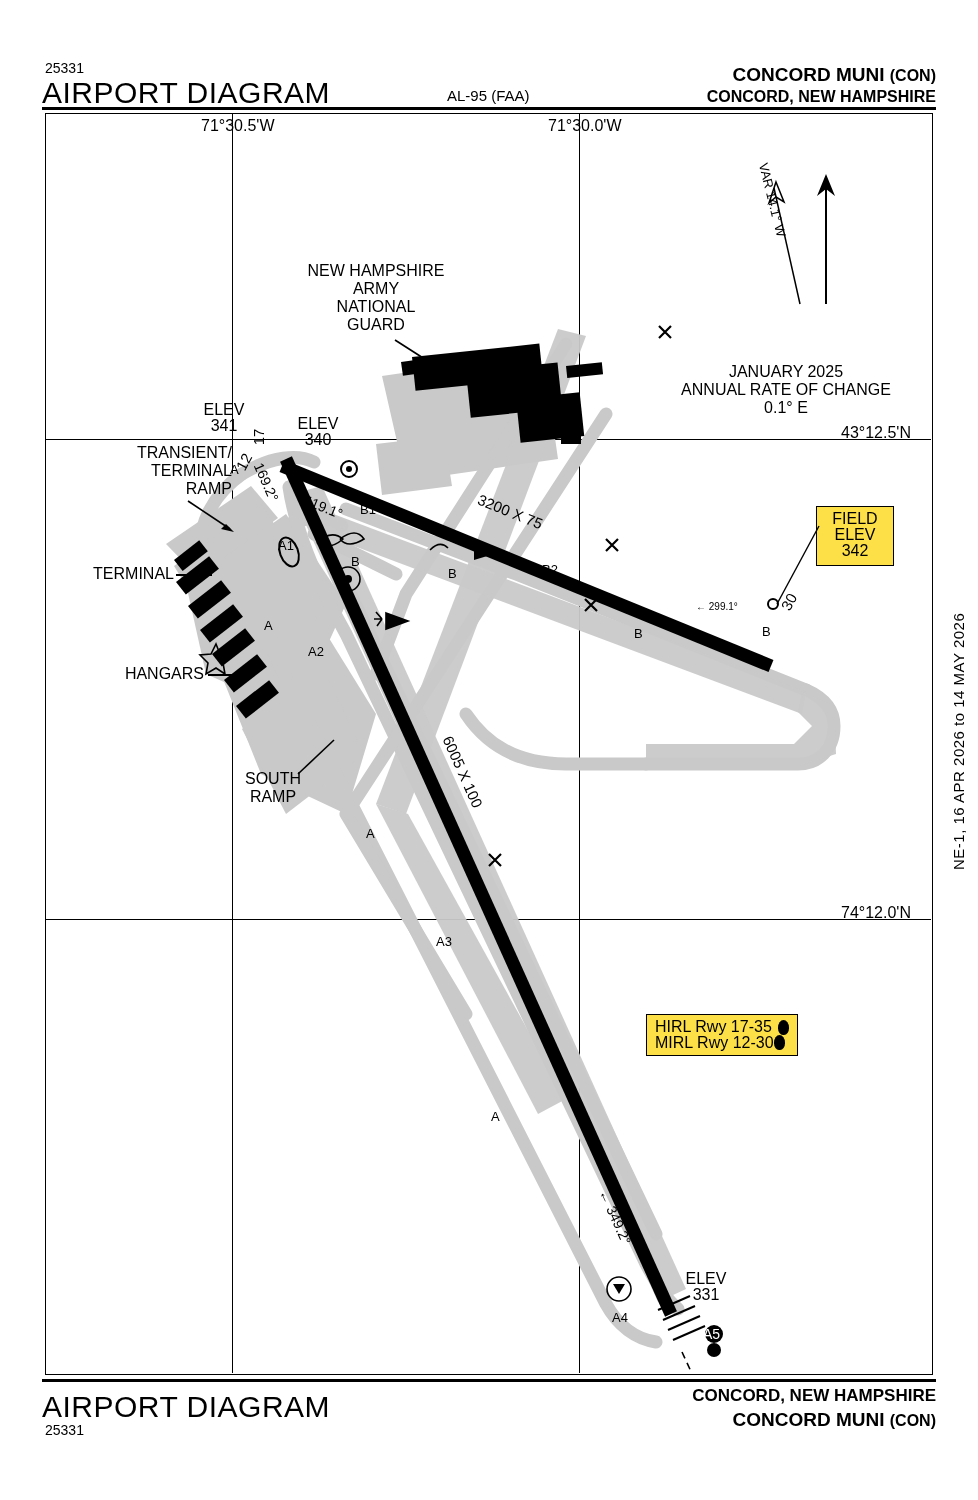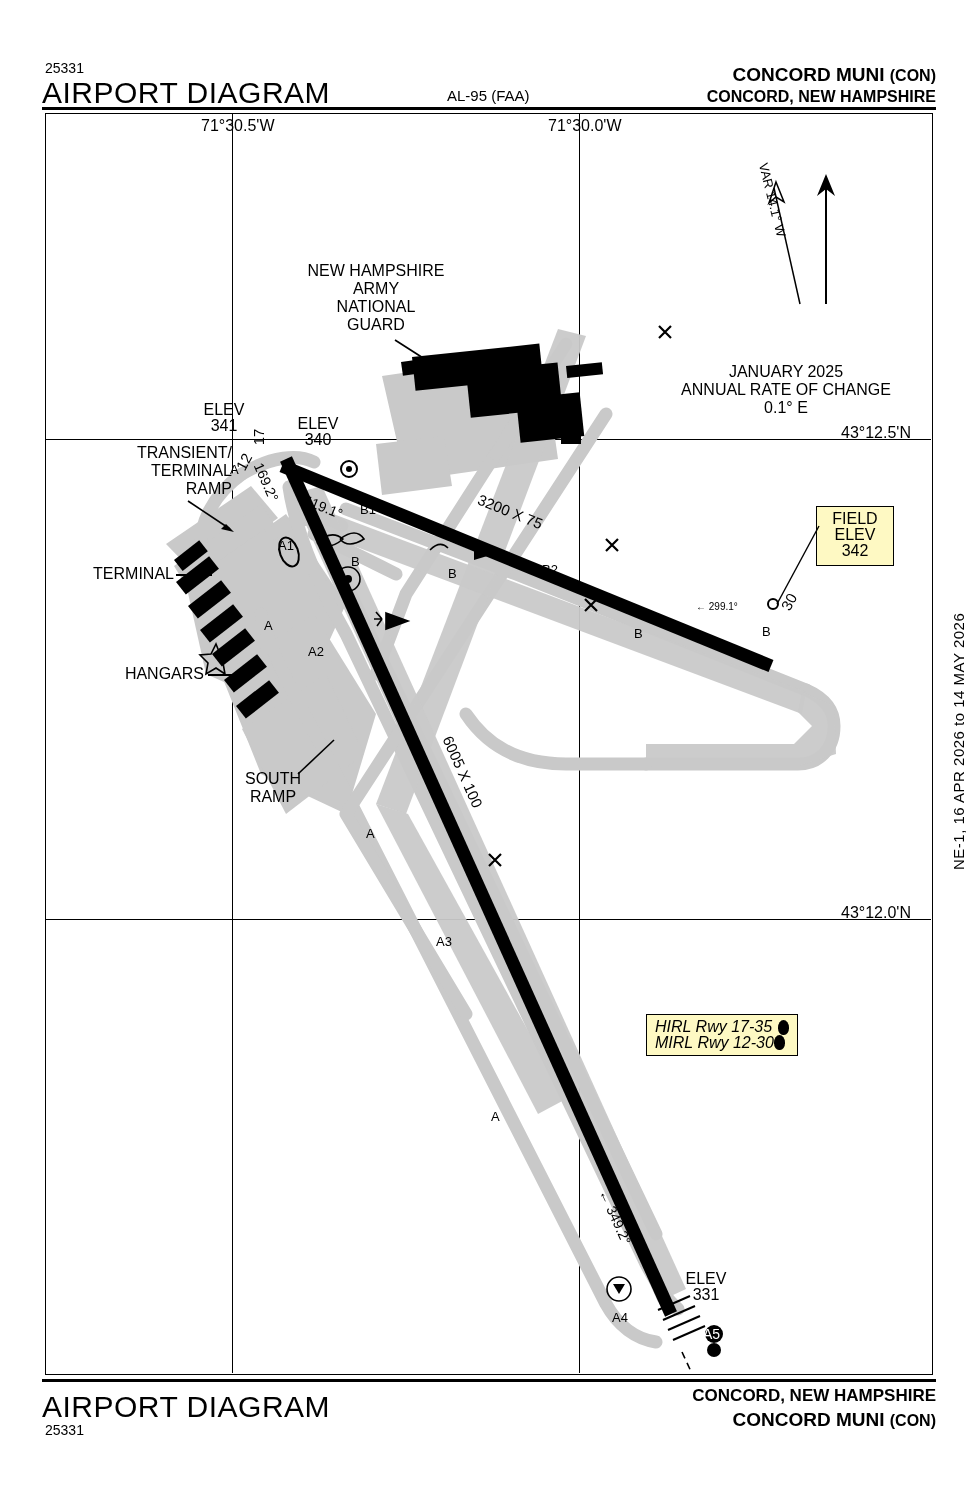--- a/index.html
+++ b/index.html
@@ -23,21 +23,21 @@
   #map{left:45px;top:113px;width:888px;height:1262px;border:1.5px solid #000;box-sizing:border-box;overflow:hidden;background:#fff;}
   .grid{position:absolute;background:#000;}
   
   .sidetext{font-size:15px;letter-spacing:.5px;white-space:nowrap;}
   #side-right{left:950px;top:870px;transform:rotate(-90deg);transform-origin:left top;width:420px;}
   
   #comms{left:56px;top:122px;font-size:15px;line-height:17px;}
   
   .lbl{font-size:16px;line-height:16px;white-space:nowrap;}
   .ctr{text-align:center;}
-  .box{border:1.5px solid #000;background:#fef9c3;}
+  .box{border:1.5px solid #000;background:#fde047;}
   .tax{font-size:13px;}
   svg{display:block;}
   .mag{pointer-events:none;}
 </style>
 </head>
 <body>
 
 <div class="page">
 
   <div class="abs" id="top-num">25331</div>
@@ -164,21 +164,21 @@
 
       <circle cx="668" cy="1220" r="9" fill="#000"></circle>
       <circle cx="668" cy="1236" r="7" fill="#000"></circle>
 
       <circle cx="727" cy="490" r="5" fill="none" stroke="#000" stroke-width="2"></circle>
     </svg>
 
     <div class="abs lbl" style="left:155px;top:4px;">71°30.5'W</div>
     <div class="abs lbl" style="left:502px;top:4px;">71°30.0'W</div>
     <div class="abs lbl" style="left:795px;top:311px;">43°12.5'N</div>
-    <div class="abs lbl" style="left:795px;top:791px;">43°12.0'N</div>
+    <div class="abs lbl" style="left:795px;top:791px;">74°12.0'N</div>
 
     <svg class="abs mag" style="left:650px;top:40px;" width="200" height="190">
       <path d="M130 20 l9 22 -9 -7 -9 7 z" fill="#000"></path>
       <line x1="130" y1="30" x2="130" y2="150" stroke="#000" stroke-width="2"></line>
       <path d="M80 28 l8 20 -8 -5 -7 6 z" fill="none" stroke="#000" stroke-width="1.5"></path>
       <line x1="78" y1="34" x2="104" y2="150" stroke="#000" stroke-width="1.5"></line>
     </svg>
     <div class="abs lbl" style="left:688px;top:78px;transform:rotate(76deg);font-size:13px;">VAR 14.1° W</div>
     <div class="abs lbl ctr" style="left:600px;top:250px;width:280px;">JANUARY 2025</div>
     <div class="abs lbl ctr" style="left:600px;top:268px;width:280px;">ANNUAL RATE OF CHANGE</div>
@@ -263,21 +263,21 @@
     <div class="abs tax" style="left:566px;top:1196px;">A4</div>
     <div class="abs tax" style="left:657px;top:1212px;color:#fff;font-size:14px;">A5</div>
     <div class="abs tax" style="left:314px;top:388px;">B1</div>
     <div class="abs tax" style="left:305px;top:440px;">B</div>
     <div class="abs tax" style="left:402px;top:452px;">B</div>
     <div class="abs tax" style="left:496px;top:448px;">B2</div>
     <div class="abs tax" style="left:588px;top:512px;">B</div>
     <div class="abs tax" style="left:716px;top:510px;">B</div>
 
 
-    <div class="abs box" style="left:600px;top:900px;padding:4px 8px;font-style:italic;">
+    <div class="abs box" style="left:600px;top:900px;padding:4px 8px;">
       <div class="lbl" style="display:flex;align-items:center;gap:6px;">
         <span>HIRL Rwy 17-35</span>
         <span style="display:inline-block;width:11px;height:15px;background:#000;border-radius:50% 50% 45% 45%;"></span>
       </div>
       <div class="lbl" style="display:flex;align-items:flex-start;gap:0;">
         <span>MIRL Rwy 12-30</span>
         <span style="display:inline-block;width:11px;height:15px;background:#000;border-radius:50% 50% 45% 45%;"></span>
       </div>
     </div>
 

